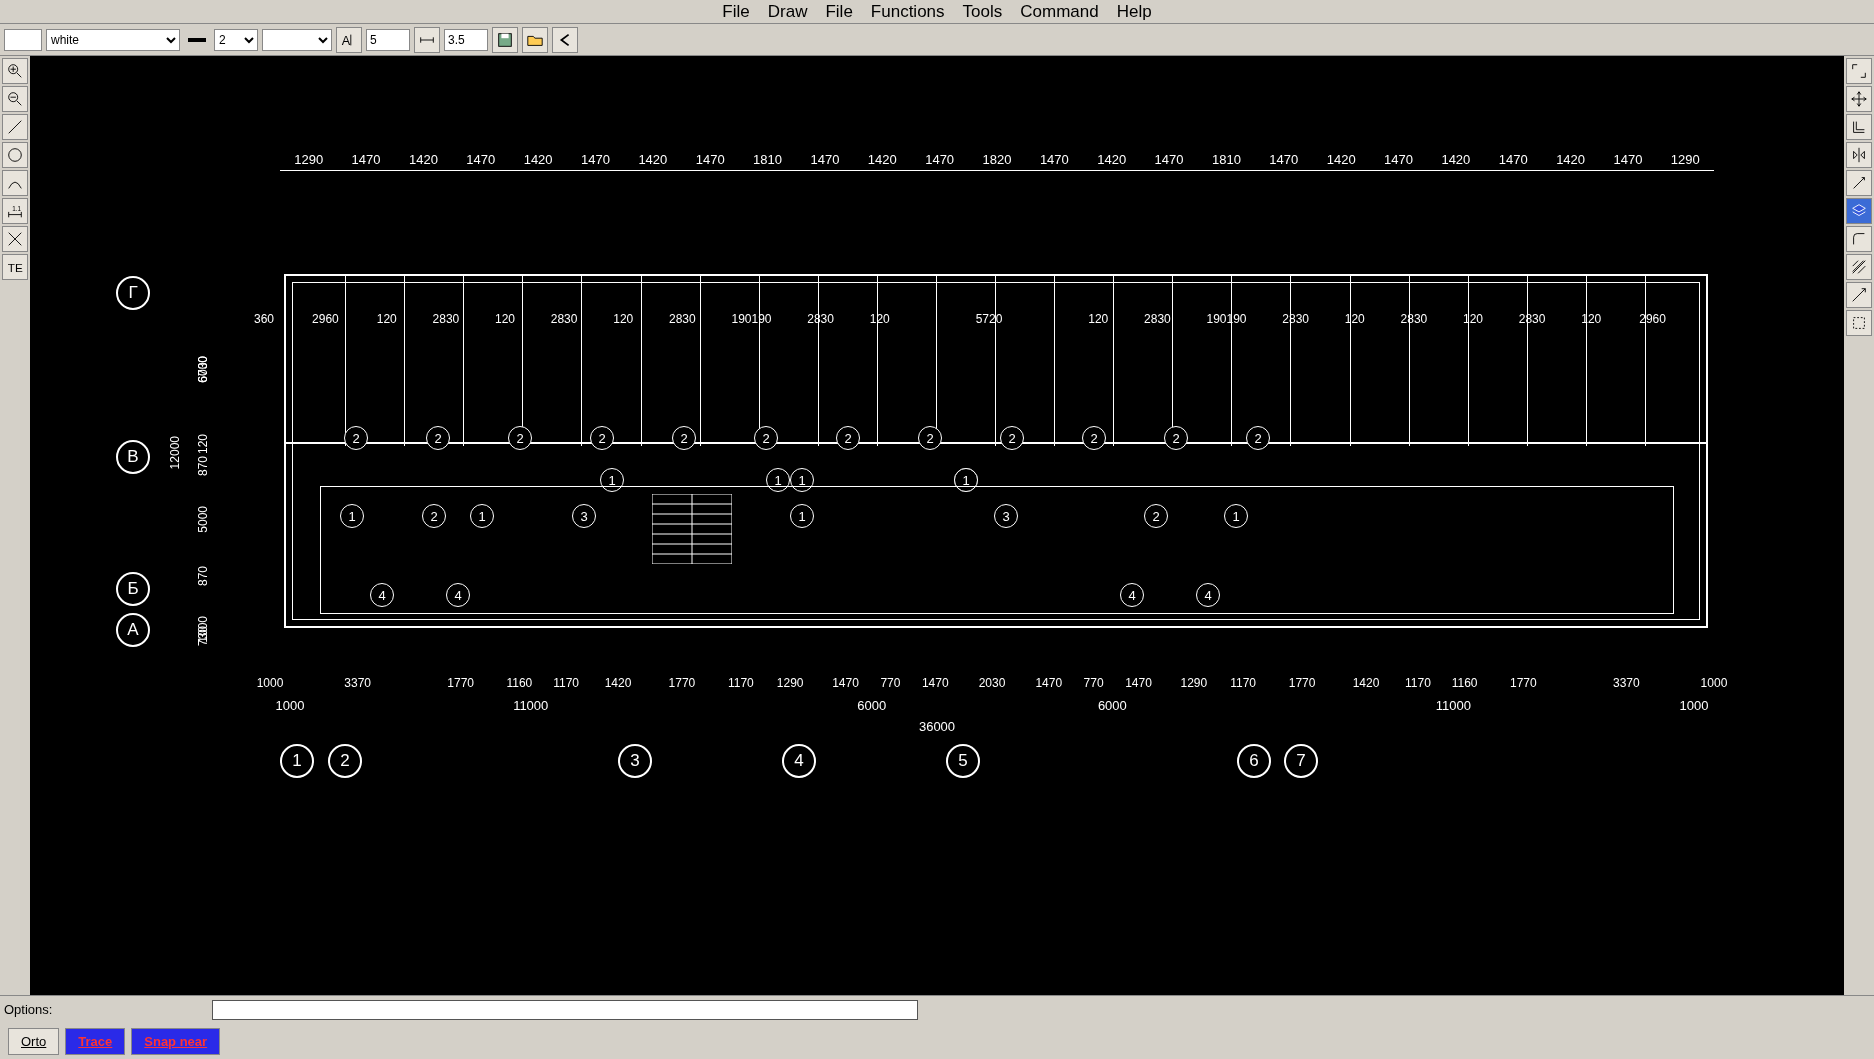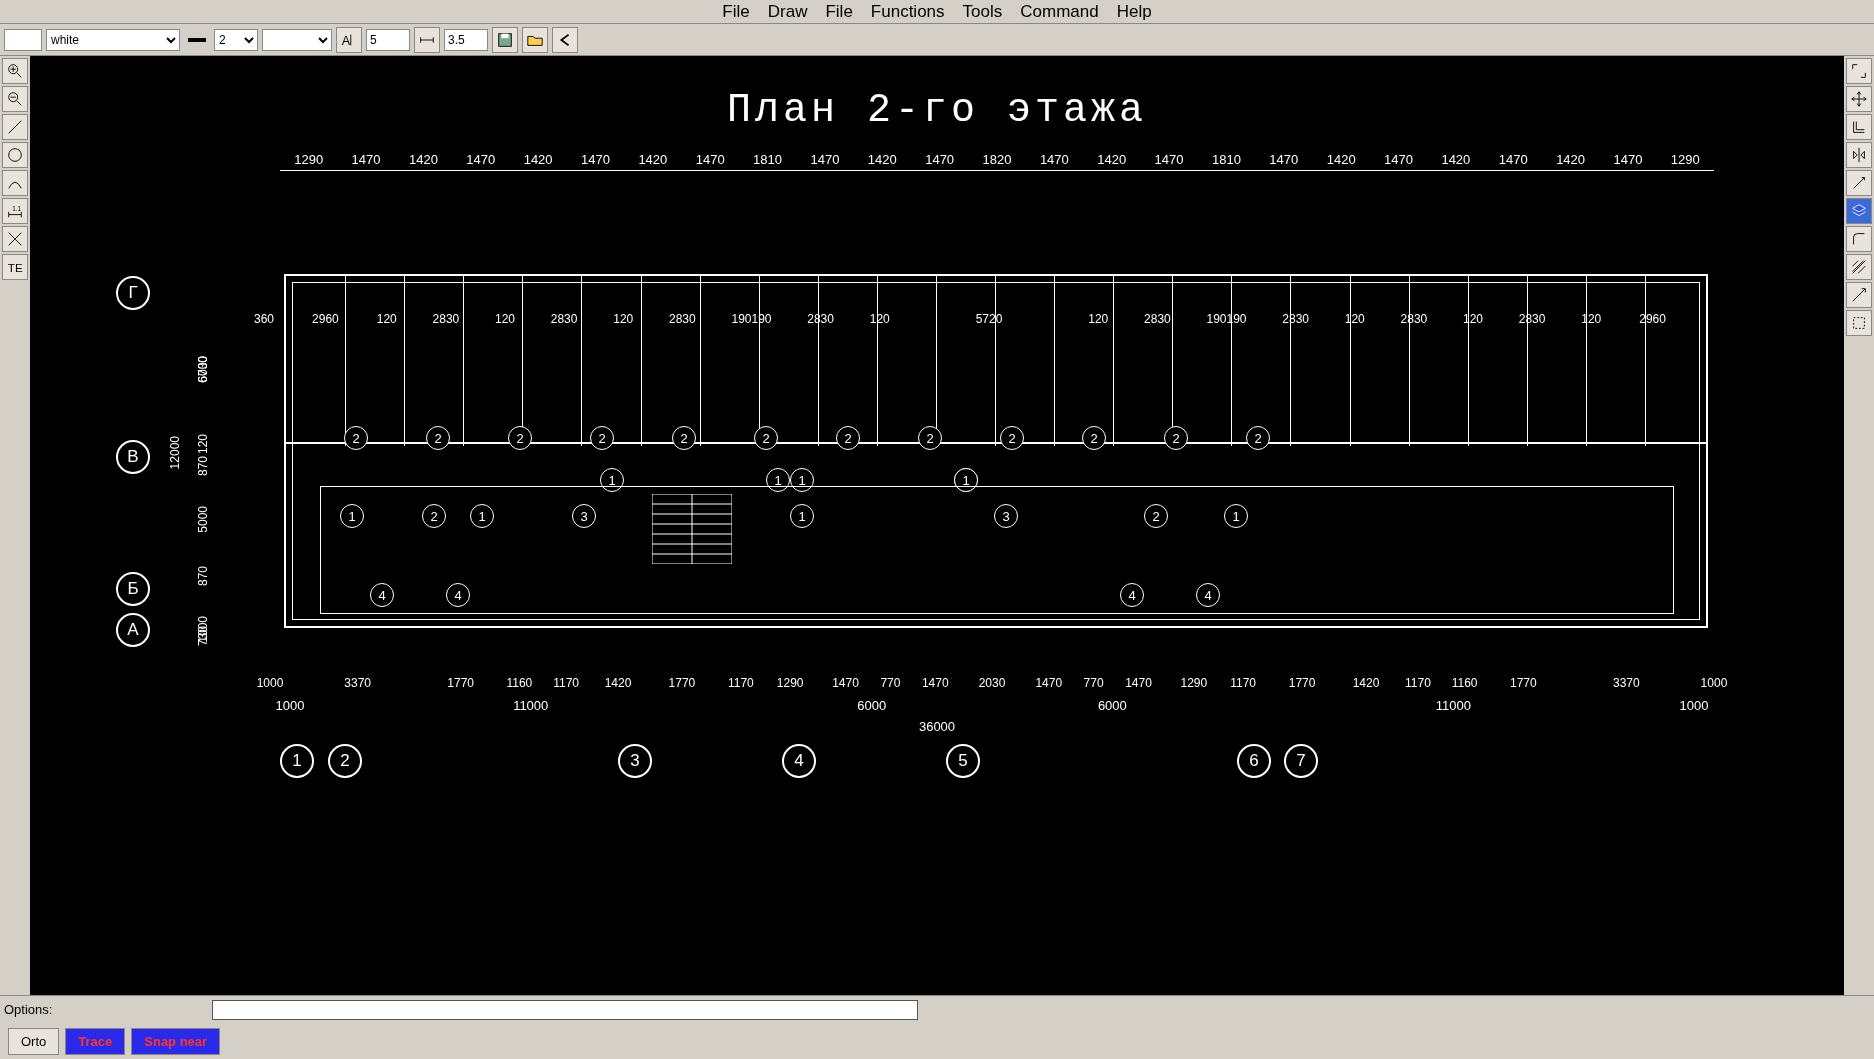--- a/index.html
+++ b/index.html
@@ -68,21 +68,21 @@
 .vdim { position:absolute; left:138px; font-size:12px; writing-mode:vertical-rl; transform:rotate(180deg); }
 .vdim2 { position:absolute; left:166px; font-size:12px; writing-mode:vertical-rl; transform:rotate(180deg); }
 
 
 .cmdrow { height:28px; display:flex; align-items:center; padding:0 2px; background:#d4d0c8; font-size:13px; border-top:1px solid #888; }
 .cmdrow label { width:210px; padding-left:2px; }
 .cmdrow input { width:706px; height:20px; border:1px solid #555; background:#fff; font-size:12px; padding:0 2px; }
 
 
 .status { height:36px; display:flex; align-items:center; gap:6px; padding:4px 8px; background:#d4d0c8; }
-.status .sbtn { padding:5px 12px; font-size:13px; border:1px solid #888; background:#e8e4dc; }
+.status .sbtn { padding:5px 12px; font-size:13px; border:1px solid #888; background:#e8e4dc;text-decoration:underline; }
 .status .sbtn.on { background:#2a2ae8; color:#f33; font-weight:bold; }
 
 svg.icon { width:18px; height:18px; }
 </style>
 </head>
 <body>
 
 <div class="menubar">
   <span>File</span>
   <span>Draw</span>
@@ -178,21 +178,20 @@
         </svg>
       </div>
     <div class="btn">
         <svg class="icon" viewBox="0 0 20 20">
           <text x="2" y="15" font-size="13">TE</text>
         </svg>
       </div>
   </div>
 
   <div class="canvas">
-    <div class="title">План 2-го этажа</div>
 
     <div class="dims-top" id="dims-top">
         <span style="flex: 1 1 0%;">1290</span>
         <span style="flex: 1 1 0%;">1470</span>
         <span style="flex: 1 1 0%;">1420</span>
         <span style="flex: 1 1 0%;">1470</span>
         <span style="flex: 1 1 0%;">1420</span>
         <span style="flex: 1 1 0%;">1470</span>
         <span style="flex: 1 1 0%;">1420</span>
         <span style="flex: 1 1 0%;">1470</span>

